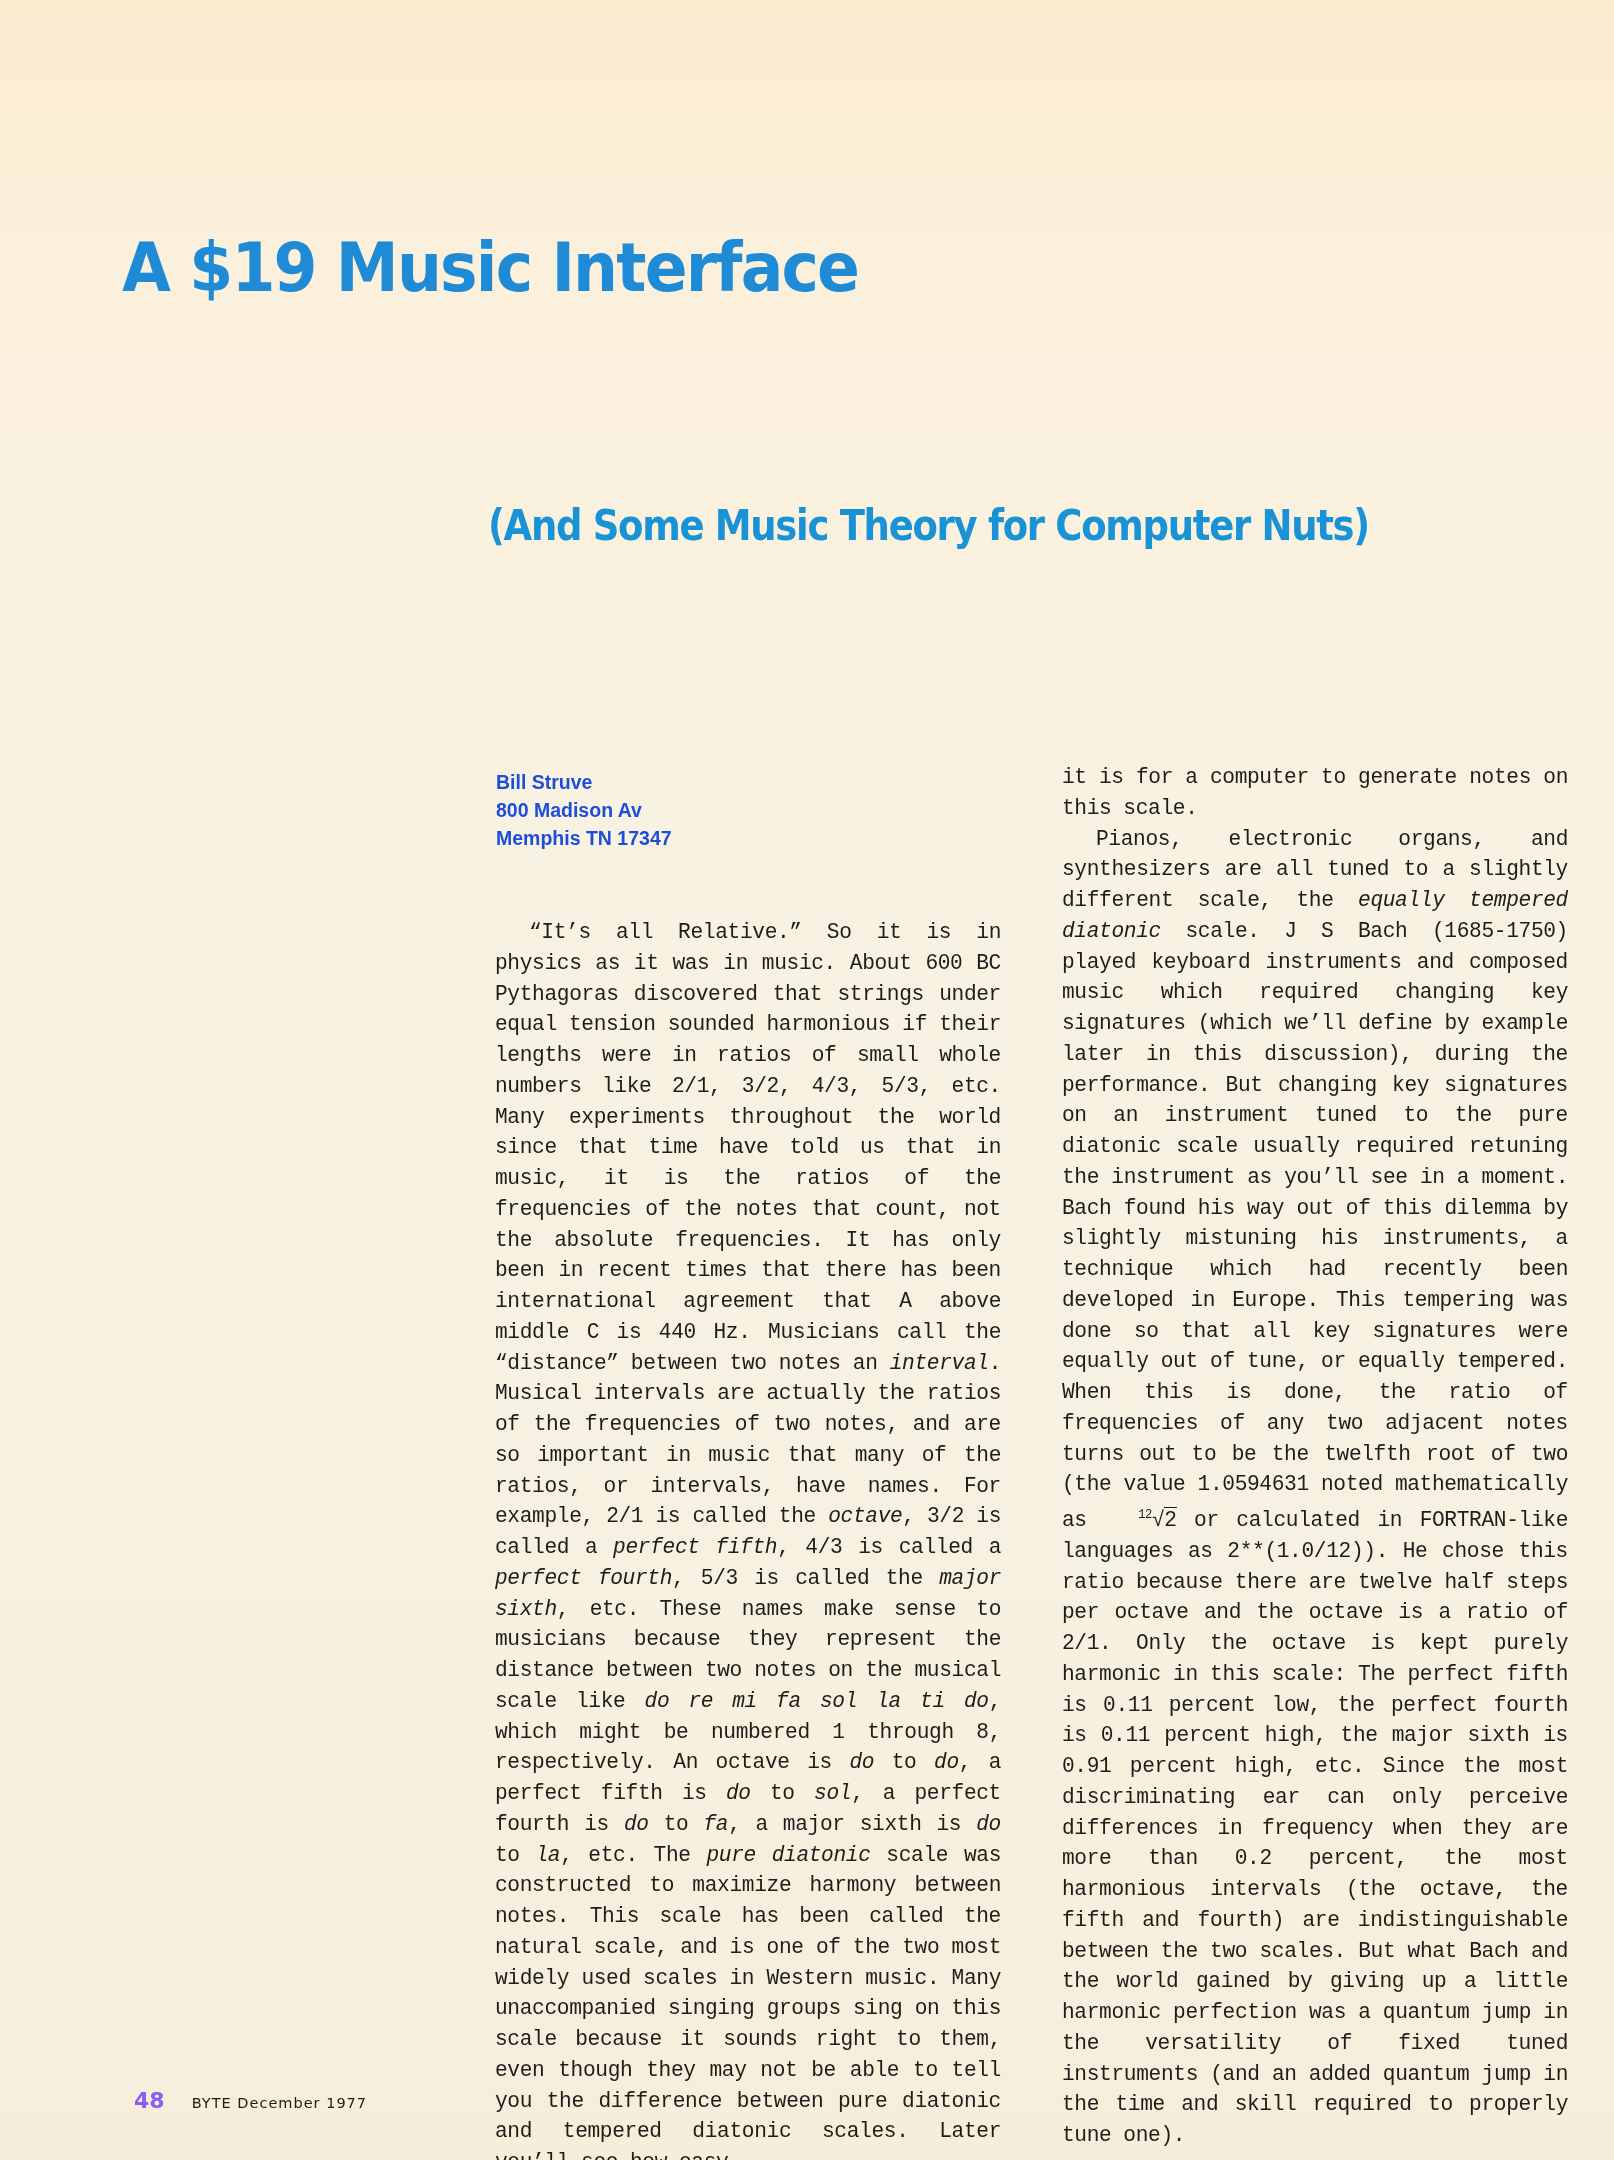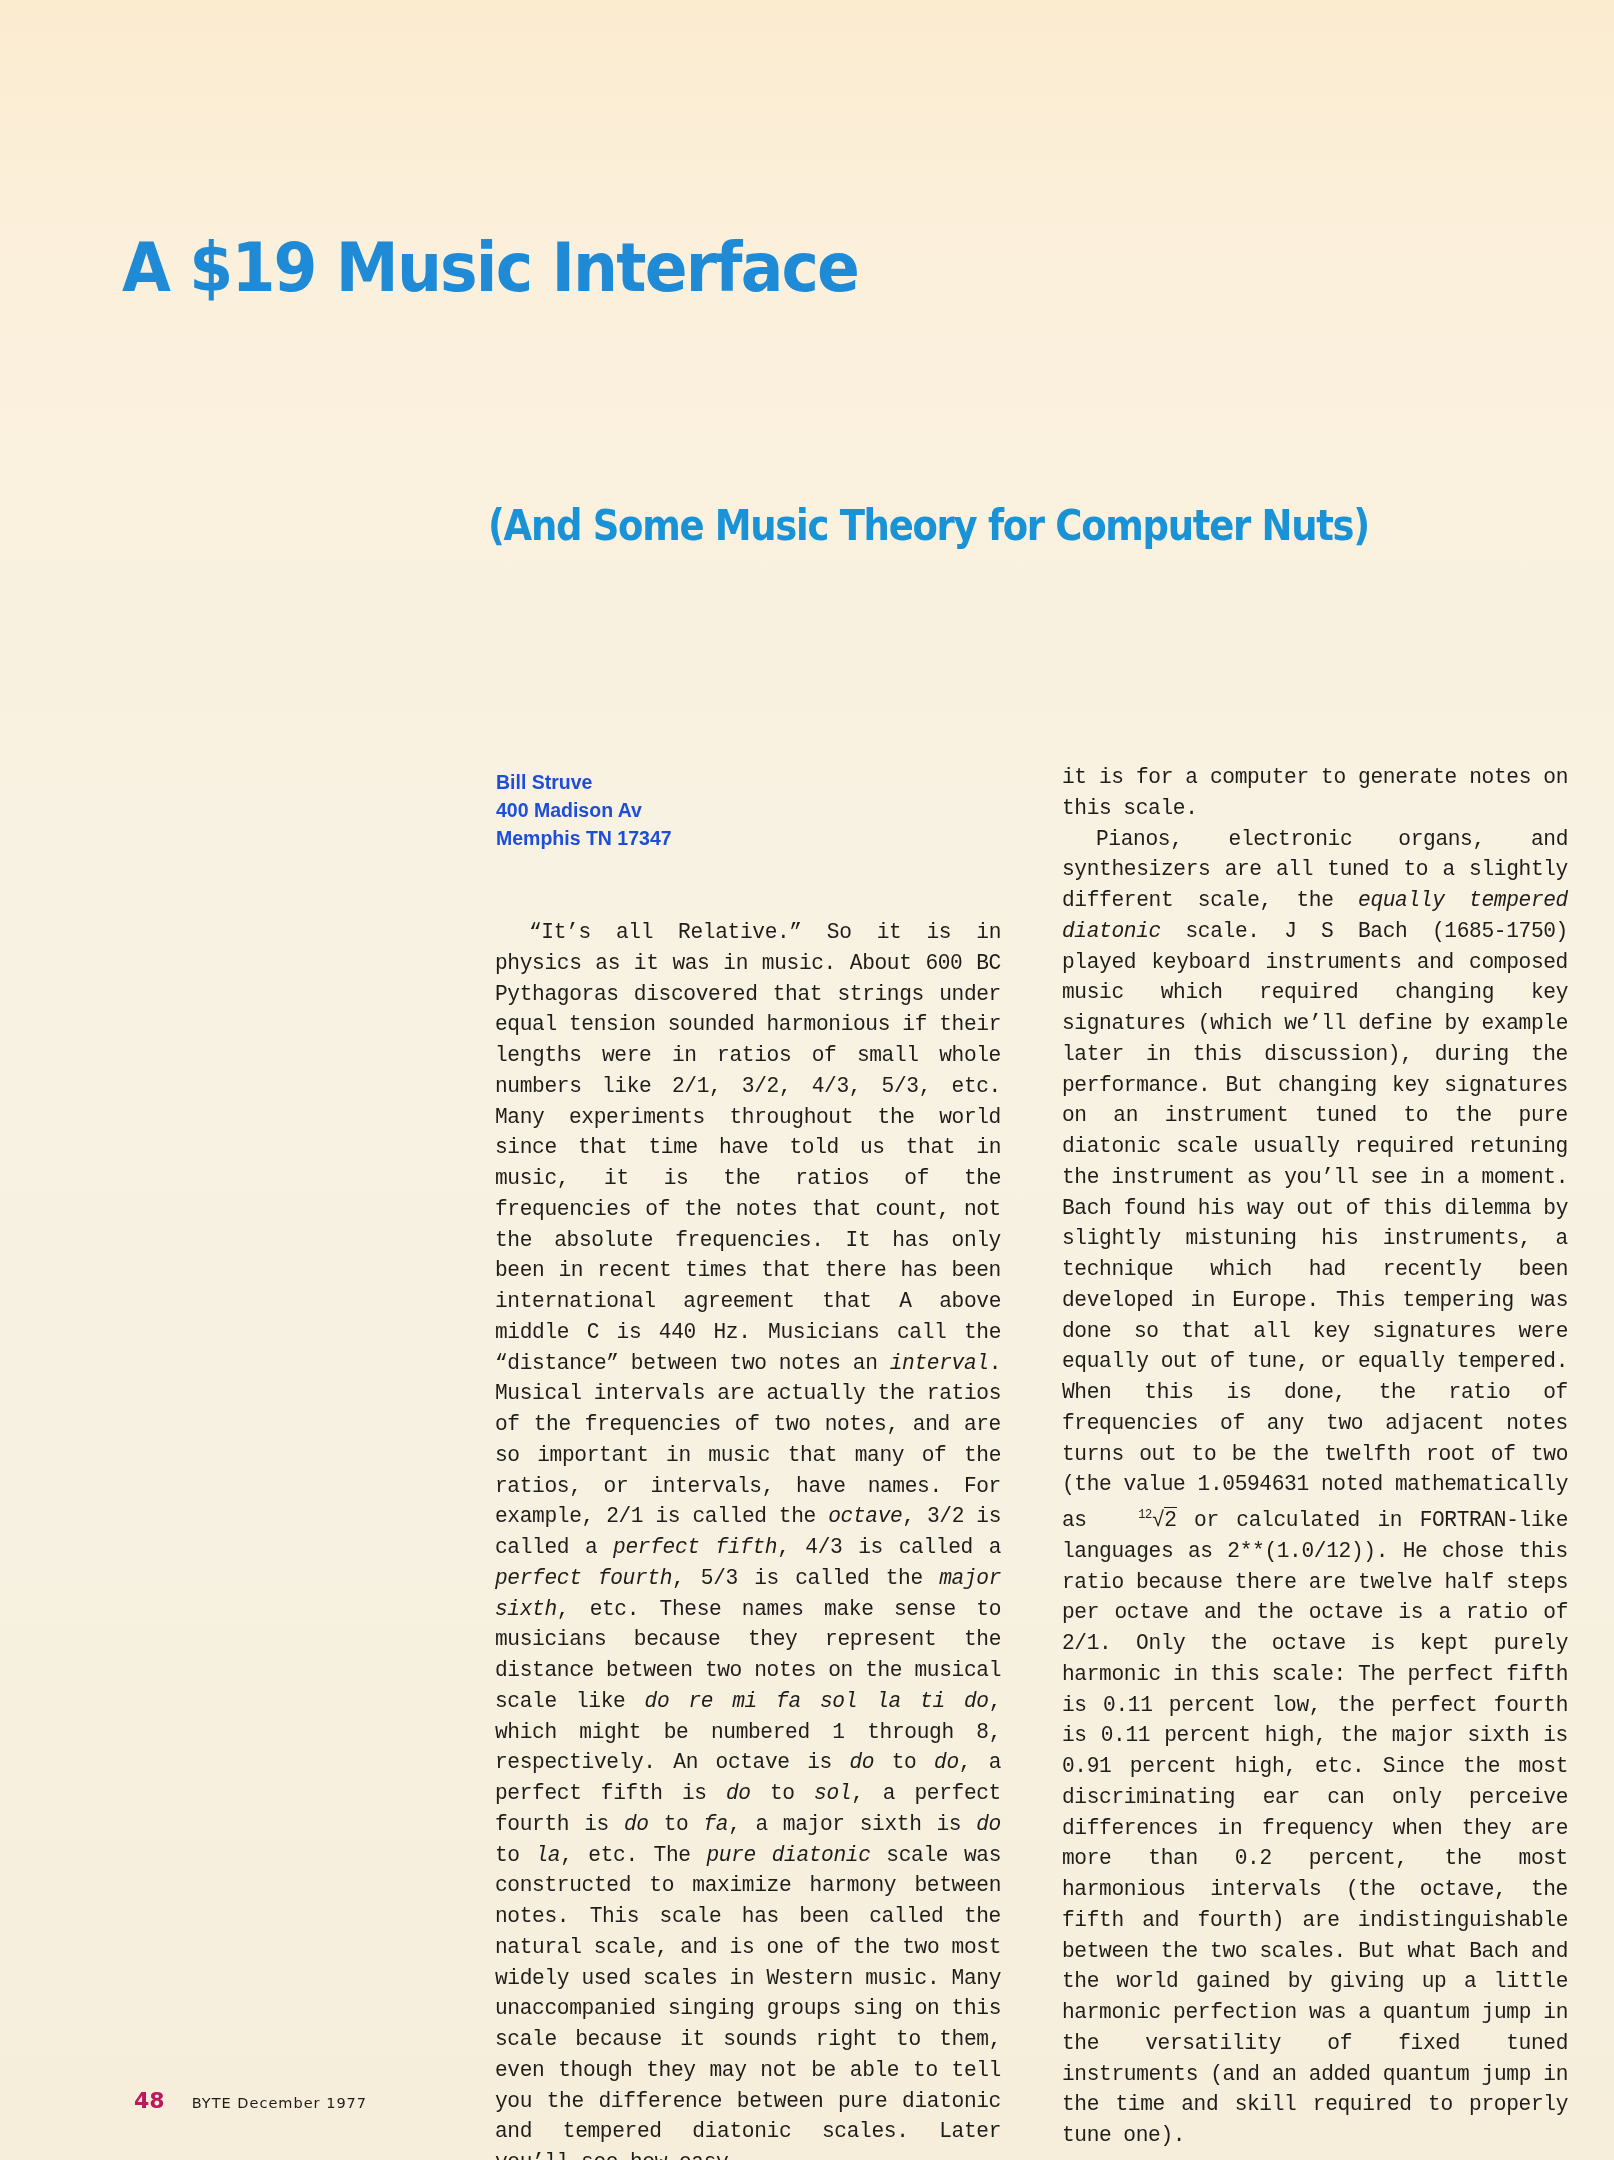--- a/index.html
+++ b/index.html
@@ -35,33 +35,33 @@
   }
   .col-left { left:495px; top:917px; }
   .col-right { left:1062px; top:762px; }
   .column p { margin:0; }
   .column p.indent { text-indent:34px; }
   .column em { font-style:italic; }
   .footer {
     position:absolute; left:134px; top:2088px;
     font-family:"DejaVu Sans", sans-serif; white-space:nowrap;
   }
-  .page-num { font-weight:bold; font-size:22px; color:#be185d; margin-right:22px; }
+  .page-num { font-weight:bold; font-size:22px; color:#8b5cf6; margin-right:22px; }
   .issue { font-size:14.5px; letter-spacing:1px; color:#1e1c19;text-align:center; }
   .root { position:relative; display:inline-block; }
 </style>
 </head>
 <body>
 
 <h1 class="page-title">A $19 Music Interface</h1>
 <h2 class="page-subtitle">(And Some Music Theory for Computer Nuts)</h2>
 
 <div class="byline">
   <div>Bill Struve</div>
-  <div>400 Madison Av</div>
+  <div>800 Madison Av</div>
   <div>Memphis TN 17347</div>
 </div>
 
 <div class="column col-left">
   <p class="indent"><span>“It’s all Relative.” So it is in physics as it was in music. About 600 BC Pythagoras discovered that strings under equal tension sounded harmonious if their lengths were in ratios of small whole numbers like 2/1, 3/2, 4/3, 5/3, etc. Many experiments throughout the world since that time have told us that in music, it is the ratios of the frequencies of the notes that count, not the absolute frequencies. It has only been in recent times that there has been international agreement that A above middle C is 440 Hz. Musicians call the “distance” between two notes an </span><em>interval</em><span>. Musical intervals are actually the ratios of the frequencies of two notes, and are so important in music that many of the ratios, or intervals, have names. For example, 2/1 is called the </span><em>octave</em><span>, 3/2 is called a </span><em>perfect fifth</em><span>, 4/3 is called a </span><em>perfect fourth</em><span>, 5/3 is called the </span><em>major sixth</em><span>, etc. These names make sense to musicians because they represent the distance between two notes on the musical scale like </span><em>do re mi fa sol la ti do</em><span>, which might be numbered 1 through 8, respectively. An octave is </span><em>do</em><span> to </span><em>do</em><span>, a perfect fifth is </span><em>do</em><span> to </span><em>sol</em><span>, a perfect fourth is </span><em>do</em><span> to </span><em>fa</em><span>, a major sixth is </span><em>do</em><span> to </span><em>la</em><span>, etc. The </span><em>pure diatonic</em><span id="p1-tail"> scale was constructed to maximize harmony between notes. This scale has been called the natural scale, and is one of the two most widely used scales in Western music. Many unaccompanied singing groups sing on this scale because it sounds right to them, even though they may not be able to tell you the difference between pure diatonic and tempered diatonic scales. Later you’ll see how easy</span></p>
 </div>
 
 <div class="column col-right">
   <p><span id="p1-carry">it is for a computer to generate notes on this scale.</span></p>
   <p class="indent"><span>Pianos, electronic organs, and synthesizers are all tuned to a slightly different scale, the </span><em>equally tempered diatonic</em><span> scale. J S Bach (1685-1750) played keyboard instruments and composed music which required changing key signatures (which we’ll define by example later in this discussion), during the performance. But changing key signatures on an instrument tuned to the pure diatonic scale usually required retuning the instrument as you’ll see in a moment. Bach found his way out of this dilemma by slightly mistuning his instruments, a technique which had recently been developed in Europe. This tempering was done so that all key signatures were equally out of tune, or equally tempered. When this is done, the ratio of frequencies of any two adjacent notes turns out to be the twelfth root of two (the value 1.0594631 noted mathematically as </span><span class="root"><sup style="font-size:12px;">12</sup><span>√</span><span style="border-top:1.5px solid #1f1d1a;">2</span></span><span> or calculated in FORTRAN-like languages as 2**(1.0/12)). He chose this ratio because there are twelve half steps per octave and the octave is a ratio of 2/1. Only the octave is kept purely harmonic in this scale: The perfect fifth is 0.11 percent low, the perfect fourth is 0.11 percent high, the major sixth is 0.91 percent high, etc. Since the most discriminating ear can only perceive differences in frequency when they are more than 0.2 percent, the most harmonious intervals (the octave, the fifth and fourth) are indistinguishable between the two scales. But what Bach and the world gained by giving up a little harmonic perfection was a quantum jump in the versatility of fixed tuned instruments (and an added quantum jump in the time and skill required to properly tune one).</span></p>

